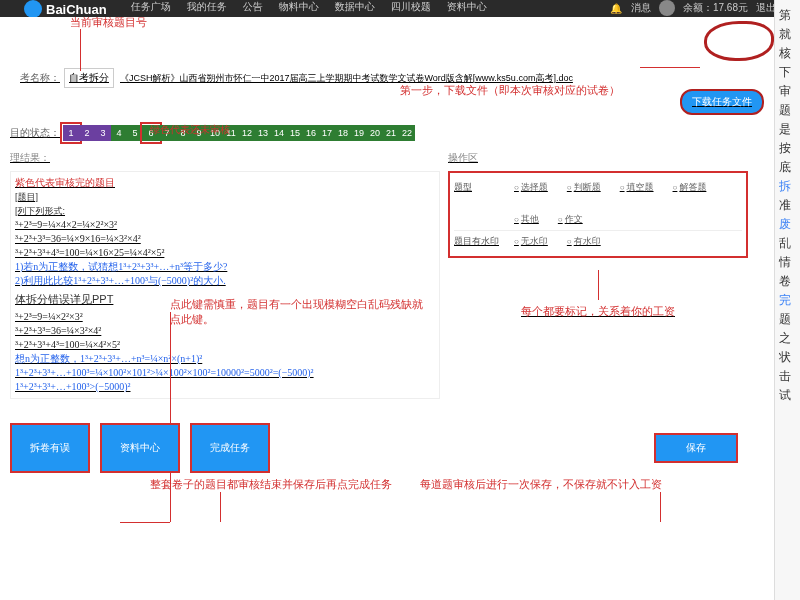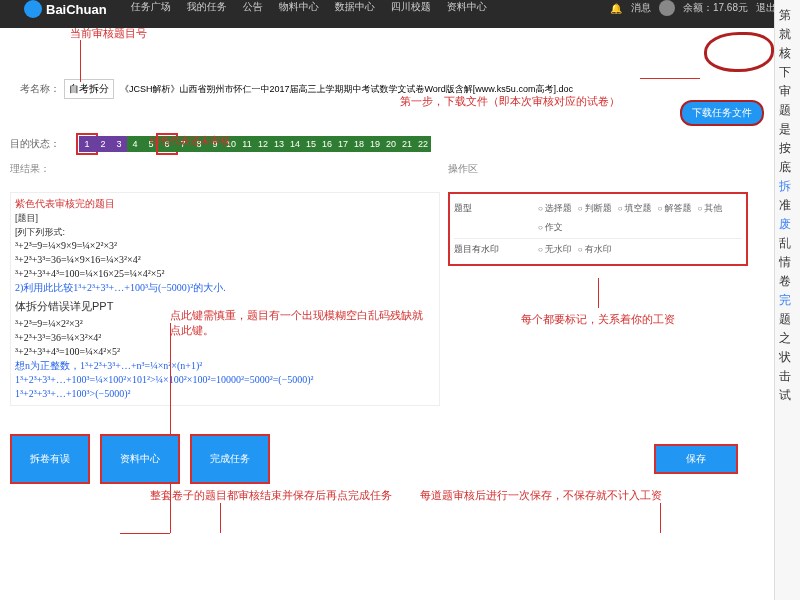--- a/index.html
+++ b/index.html
@@ -11,43 +11,43 @@
   .topnav .logo-text { color: #fff; font-weight: bold; font-size: 13px; }
   .topnav .nav-item { margin: 0 8px; font-size: 10px; }
   .topnav .spacer { flex: 1; }
   .topnav .user-area { display: flex; align-items: center; gap: 8px; font-size: 10px; }
   .topnav .avatar { width: 16px; height: 16px; border-radius: 50%; background: #888; display: inline-block; }
   
   .right-sidebar { position: absolute; right: 0; top: 0; width: 26px; height: 600px; background: #f7f7f7; border-left: 1px solid #ddd; padding: 6px 4px; font-size: 12px; line-height: 18px; color: #333; writing-mode: horizontal-tb; }
   .right-sidebar div { margin-bottom: 1px; }
   .right-sidebar .blue { color: #3b82f6; }
   
-  .main { position: absolute; left: 0; top: 28px; width: 774px; height: 464px; background: #fff; padding: 6px 10px; }
+  .main { position: absolute; left: 0; top: 17px; width: 774px; height: 464px; background: #fff; padding: 6px 10px; text-decoration: underline; }
   
   .row-label { display: inline-block; width: 50px; text-align: right; color: #666; font-size: 10px; vertical-align: top; }
   
   .name-row { margin-top: 18px; display: flex; align-items: center; }
   .name-box { border: 1px solid #ccc; padding: 2px 4px; font-size: 10px; margin-left: 4px; }
   .download-btn { background: #2196f3; color: #fff; padding: 4px 10px; font-size: 10px; margin-left: auto; border: 2px solid #b02020; border-radius: 12px; margin-top: 48px; }
   
-  .status-row { margin-top: 10px; display: flex; align-items: center; gap: 19px; flex-wrap: wrap; }
+  .status-row { margin-top: 10px; display: flex; align-items: center; gap: 3px; flex-wrap: wrap; }
   .qbox { width: 16px; height: 16px; display: inline-flex; align-items: center; justify-content: center; color: #fff; font-size: 9px; cursor: pointer; }
   .qbox.purple { background: #6b3fa0; }
   .qbox.green { background: #2e7d32; }
   .qbox.red-outline { outline: 2px solid #d32f2f; outline-offset: 1px; }
   
   .content-row { display: flex; margin-top: 10px; gap: 8px; }
   .left-col { width: 430px; border: 1px solid #eee; padding: 4px; font-size: 9px; line-height: 14px; color: #333; }
   .right-col { width: 300px; }
-  .panel-title { color: #888; font-size: 10px; margin-bottom: 16px; }
+  .panel-title { color: #888; font-size: 10px; margin-bottom: 6px; }
   .op-panel { border: 2px solid #d32f2f; padding: 4px; font-size: 9px; }
   .op-row { display: flex; padding: 4px 0; border-bottom: 1px solid #eee; }
   .op-row:last-child { border-bottom: none; }
   .op-label { width: 60px; color: #555; }
-  .op-opts { flex: 1; display: flex; flex-wrap: wrap; gap: 6px; color: #666; margin-left: 24px; }
+  .op-opts { flex: 1; display: flex; flex-wrap: wrap; gap: 19px; color: #666; }
   .op-opts span::before { content: "○"; margin-right: 2px; font-size: 8px; }
   
   .math { font-family: "Times New Roman", serif; font-size: 10px; color: #222; }
   .blue-text { color: #2563eb; }
   
   .bottom-bar { position: absolute; bottom: 8px; left: 10px; right: 36px; display: flex; gap: 10px; align-items: center; }
   .btn { padding: 16px 18px; color: #fff; font-size: 10px; border: 2px solid #d32f2f; cursor: pointer; }
   .btn.blue { background: #2196f3; }
   .bottom-bar .spacer { flex: 1; }
   
@@ -129,23 +129,24 @@
   <div class="anno-line" style="left:640px;top:50px;width:60px;height:1px;"></div>
 
   <div class="content-row">
     <div style="width:430px">
       <div class="panel-title">理结果：</div>
       <div class="left-col">
         <div style="color:#d32f2f;font-size:10px;">紫色代表审核完的题目</div>
         <div>[题目]</div>
         <div>[列下列形式:</div>
         <div style="color:#d32f2f;font-size:10px;position:absolute;left:150px;top:106px;">绿色代表还未审核</div>
-        <div class="math">³+2³=9=¼×9×9=¼×2²×3²</div>
+        <div class="math">³+2³=9=¼×4×2=¼×2²×3²</div>
         <div class="math">³+2³+3³=36=¼×9×16=¼×3²×4²</div>
         <div class="math">³+2³+3³+4³=100=¼×16×25=¼×4²×5²</div>
+        <div class="math blue-text">1)若n为正整数，试猜想1³+2³+3³+…+n³等于多少?</div>
         <div class="math blue-text">2)利用此比较1³+2³+3³+…+100³与(−5000)²的大小.</div>
         <div style="color:#333;font-size:11px;margin:4px 0;">体拆分错误详见PPT</div>
         <div class="math">³+2³=9=¼×2²×3²</div>
         <div class="math">³+2³+3³=36=¼×3²×4²</div>
         <div class="math">³+2³+3³+4³=100=¼×4²×5²</div>
         <div class="math blue-text">想n为正整数，1³+2³+3³+…+n³=¼×n²×(n+1)²</div>
         <div class="math blue-text">1³+2³+3³+…+100³=¼×100²×101²&gt;¼×100²×100²=10000²=5000²=(−5000)²</div>
         <div class="math blue-text">1³+2³+3³+…+100³&gt;(−5000)²</div>
       </div>
     </div>

